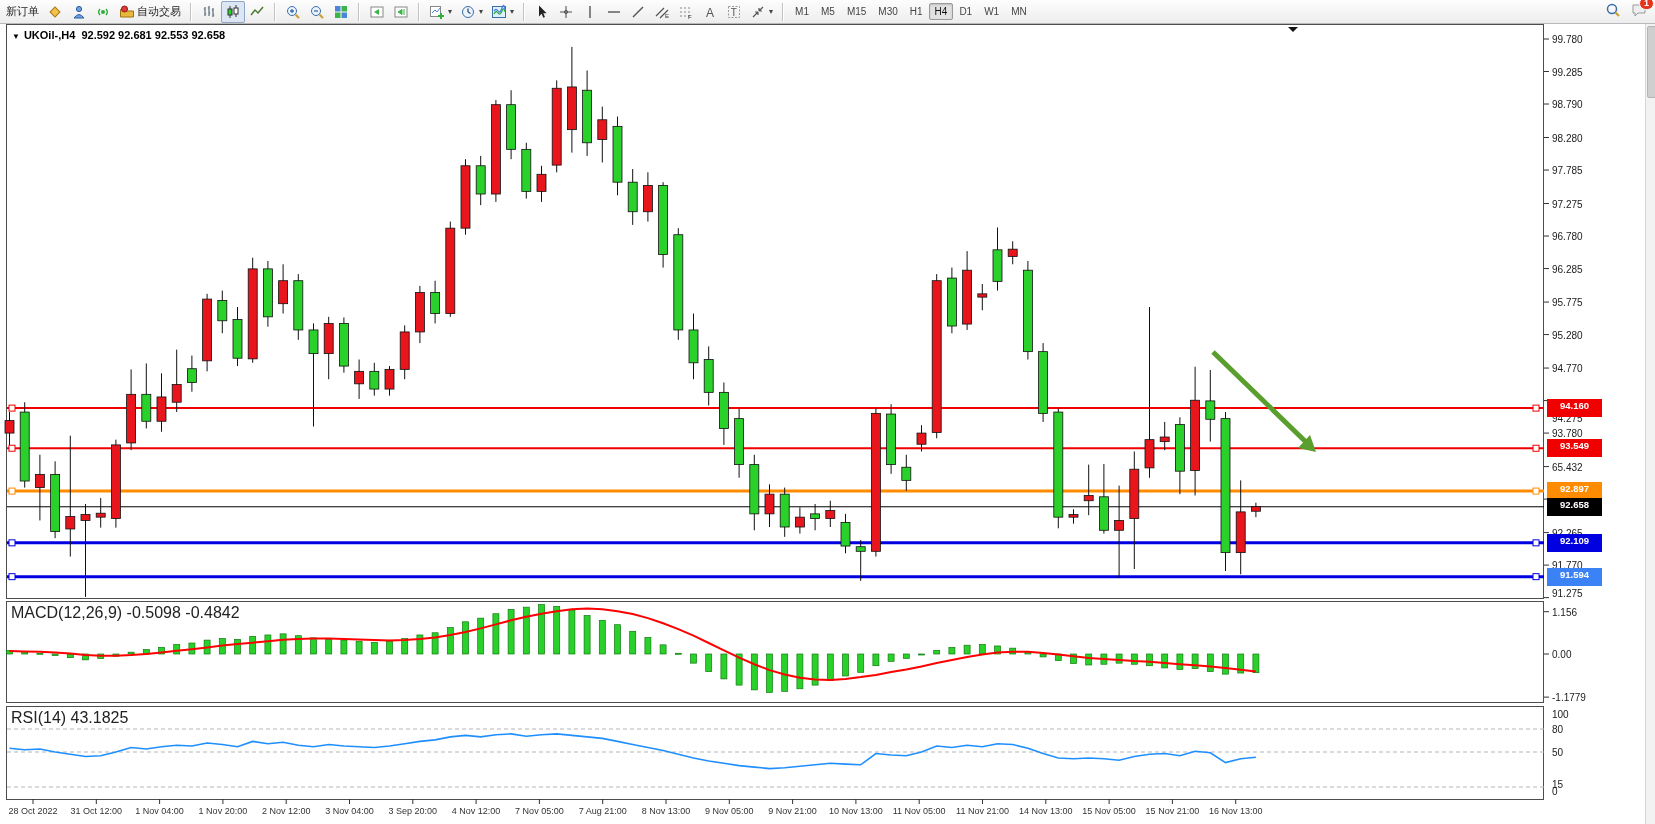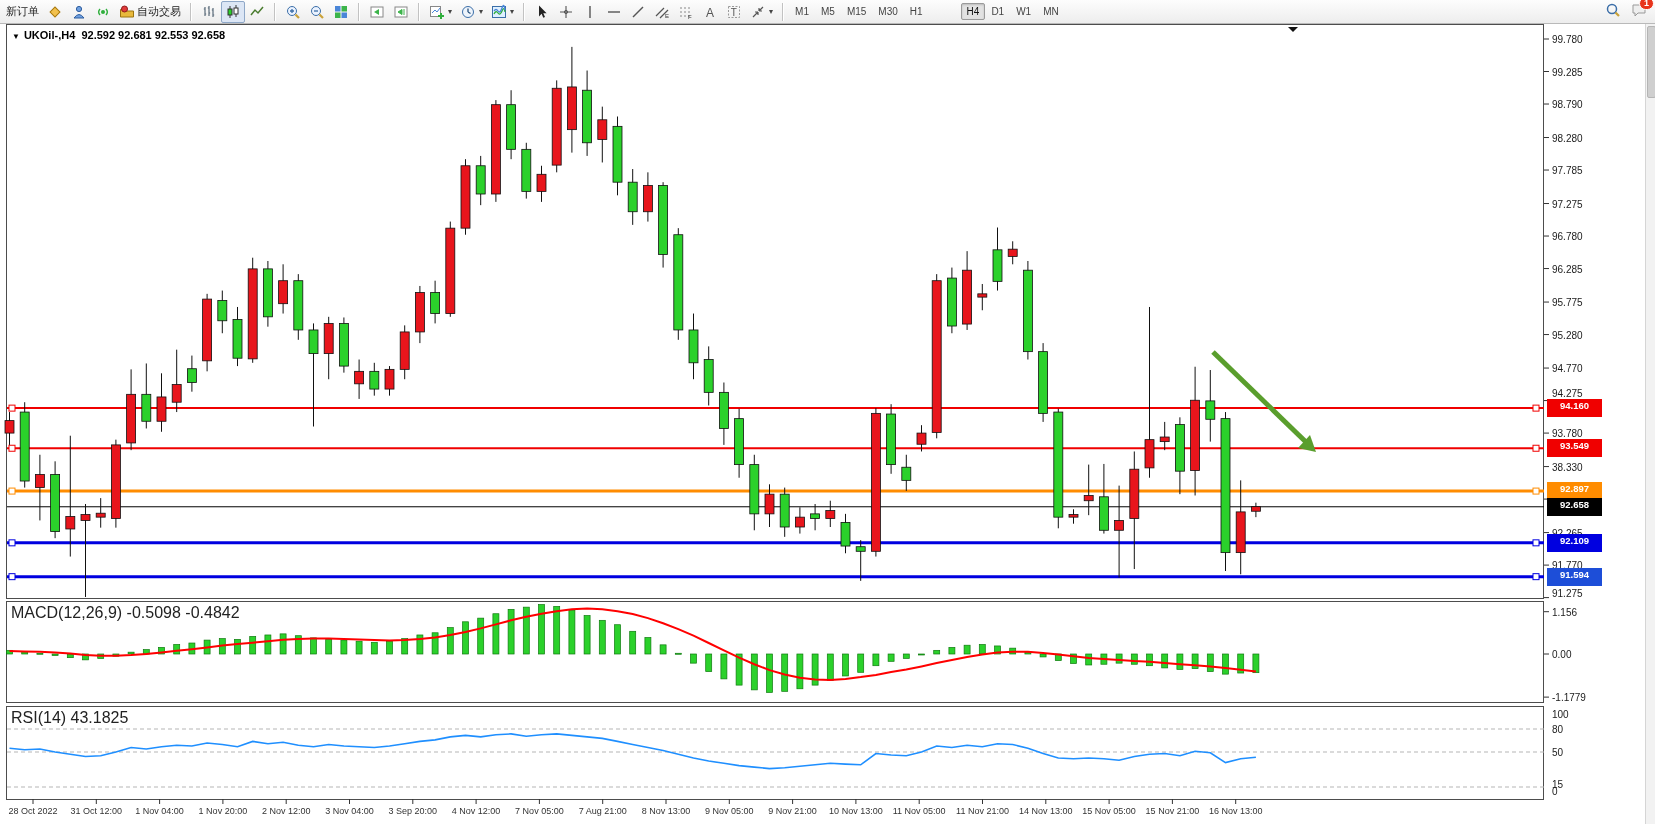--- a/index.html
+++ b/index.html
@@ -10,21 +10,21 @@
            background:linear-gradient(#fdfdfd,#ededed);border-bottom:1px solid #b9b9b9;
            display:flex;align-items:center;z-index:30;}
   .tb-group{display:flex;align-items:center;height:23px;padding:16px 2px;}
   .tb-sep{width:1px;height:18px;background:#c2c2c2;border-right:1px solid #fff;margin:0 3px;}
   .tb-btn{display:flex;align-items:center;gap:2px;height:20px;padding:0 3px;border:1px solid transparent;
           border-radius:2px;font-size:11px;color:#222;cursor:default;}
   .tb-btn.active{border:1px solid #8fa8c8;background:#dce6f5;}
   .tb-btn svg{display:block;}
   .tb-caret{font-size:8px;color:#444;margin-left:1px;}
   .tf-btn{font-size:10px;color:#444;padding:2px 5px;border:1px solid transparent;border-radius:2px;}
-  .tf-btn.active{border:1px solid #9a9a9a;background:#e2e2e2;box-shadow:inset 0 1px 2px #bbb;color:#111;margin-left:32px;}
+  .tf-btn.active{border:1px solid #9a9a9a;background:#e2e2e2;box-shadow:inset 0 1px 2px #bbb;color:#111;}
   #tb-right{position:absolute;right:8px;top:0;height:23px;display:flex;align-items:center;gap:10px;}
   .badge{position:absolute;top:-5px;right:-7px;background:#e8341c;color:#fff;border-radius:8px;
          font-size:9px;font-weight:bold;padding:0 4px;line-height:11px;border:1px solid #fff;}
   
   .pane{position:absolute;left:6px;width:1538px;background:#fff;border:1px solid #4d4d4d;box-sizing:border-box;}
   #pane-main{top:24px;height:575px;}
   #pane-macd{top:601px;height:102px;}
   #pane-rsi{top:706px;height:94px;}
   #axis-col{position:absolute;left:1544px;top:24px;width:102px;height:776px;background:#fff;}
   #svg-overlay{position:absolute;left:0;top:0;z-index:10;pointer-events:none;}
@@ -625,41 +625,41 @@
       <div class="price-tick" style="top:71.5116000000003px">99.285</div>
       <div class="price-tick" style="top:104.02319999999968px">98.790</div>
       <div class="price-tick" style="top:137.52px">98.280</div>
       <div class="price-tick" style="top:170.0316000000003px">97.785</div>
       <div class="price-tick" style="top:203.52839999999972px">97.275</div>
       <div class="price-tick" style="top:236.04000000000002px">96.780</div>
       <div class="price-tick" style="top:268.55160000000035px">96.285</div>
       <div class="price-tick" style="top:302.04839999999973px">95.775</div>
       <div class="price-tick" style="top:334.56000000000006px">95.280</div>
       <div class="price-tick" style="top:368.05680000000035px">94.770</div>
-      <div class="price-tick" style="top:393px">94.275</div>
+      <div class="price-tick" style="top:418px">94.275</div>
       <div class="price-tick" style="top:433.08000000000004px">93.780</div>
-      <div class="price-tick" style="top:466.5768000000004px">38.330</div>
+      <div class="price-tick" style="top:466.5768000000004px">65.432</div>
       <div class="price-tick" style="top:499.08839999999975px">92.775</div>
       <div class="price-tick" style="top:532.5852000000001px">92.265</div>
       <div class="price-tick" style="top:565.0968000000004px">91.770</div>
       <div class="price-tick" style="top:593px">91.275</div>
       <div class="ind-tick" style="top:611.6904px">1.156</div>
       <div class="ind-tick" style="top:654px">0.00</div>
       <div class="ind-tick" style="top:697.11114px">-1.1779</div>
       <div class="ind-tick" style="top:714px">100</div>
       <div class="ind-tick" style="top:729px">80</div>
       <div class="ind-tick" style="top:752px">50</div>
       <div class="ind-tick" style="top:784px">15</div>
       <div class="ind-tick" style="top:791px">0</div>
       <div class="axis-badge" style="top:408.12160000000034px;background:#f00000">94.160</div>
       <div class="axis-badge" style="top:448.2520799999997px;background:#f00000">93.549</div>
       <div class="axis-badge" style="top:491.07543999999973px;background:#ff8c00">92.897</div>
       <div class="axis-badge" style="top:506.77296000000007px;background:#000000">92.658</div>
       <div class="axis-badge" style="top:542.8312800000006px;background:#0000e0">92.109</div>
-      <div class="axis-badge" style="top:576.6564800000006px;background:#1d4ed8">91.594</div>
+      <div class="axis-badge" style="top:576.6564800000006px;background:#3b82f6">91.594</div>
       <div class="time-label" style="left:33px">28 Oct 2022</div>
       <div class="time-label" style="left:96.3px">31 Oct 12:00</div>
       <div class="time-label" style="left:159.6px">1 Nov 04:00</div>
       <div class="time-label" style="left:222.89999999999998px">1 Nov 20:00</div>
       <div class="time-label" style="left:286.2px">2 Nov 12:00</div>
       <div class="time-label" style="left:349.5px">3 Nov 04:00</div>
       <div class="time-label" style="left:412.79999999999995px">3 Sep 20:00</div>
       <div class="time-label" style="left:476.09999999999997px">4 Nov 12:00</div>
       <div class="time-label" style="left:539.4px">7 Nov 05:00</div>
       <div class="time-label" style="left:602.6999999999999px">7 Aug 21:00</div>

